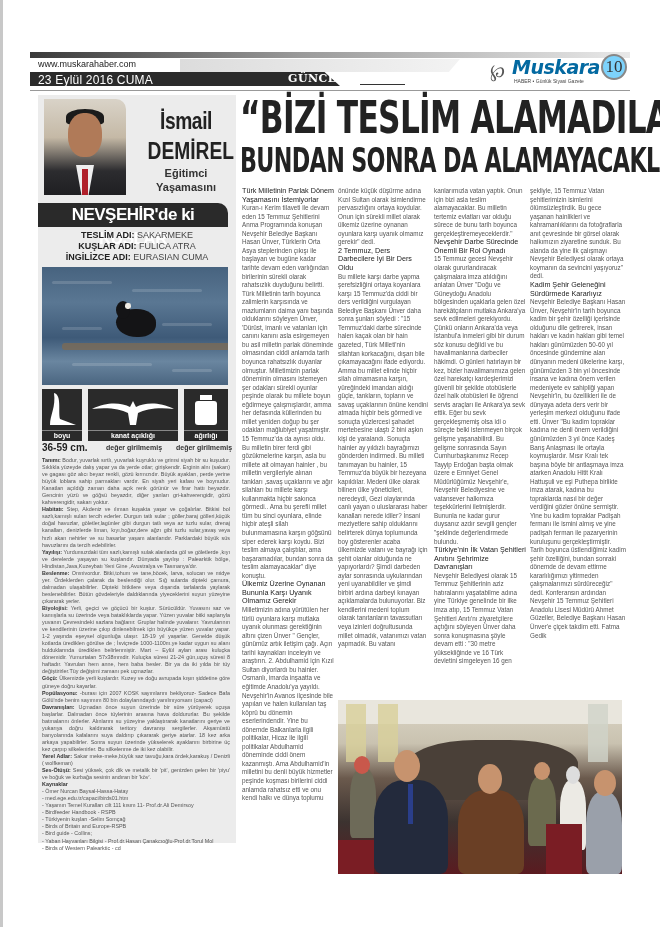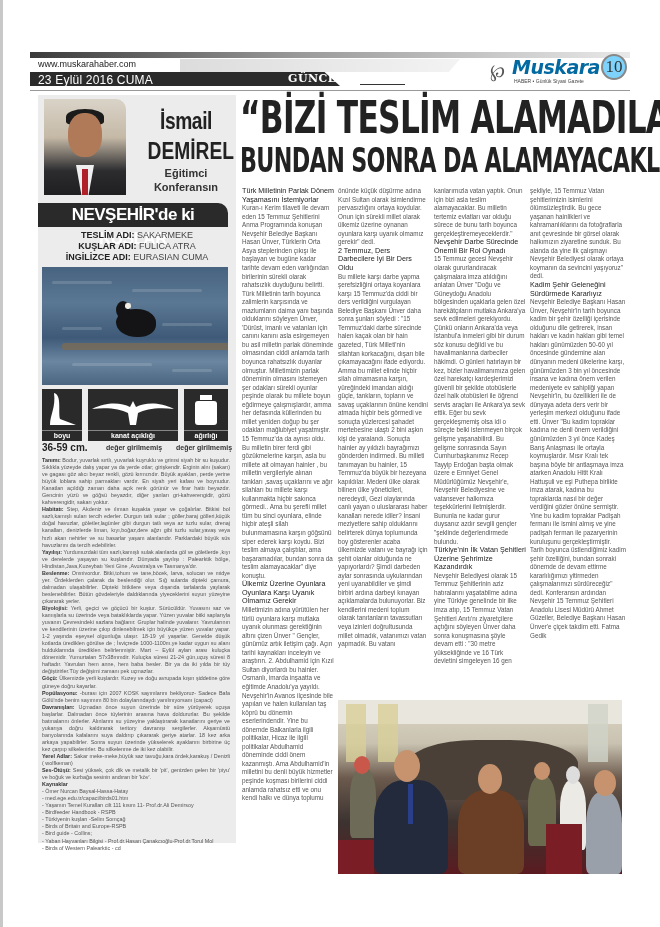--- a/index.html
+++ b/index.html
@@ -100,21 +100,21 @@
 <div class="sidebar">
   <div class="author-photo">
     <div class="hair"></div>
     <div class="face"></div>
     <div class="shirt"></div>
     <div class="tie"></div>
   </div>
   <div class="author-first">İsmail</div>
   <div class="author-last">DEMİREL</div>
   <div class="author-role1">Eğitimci</div>
-  <div class="author-role2">Konferansın</div>
+  <div class="author-role2">Yaşamasını</div>
 
   <div class="col-title">NEVŞEHİR'de ki KUŞLAR</div>
 
   <div class="names">
     <div><b>TESLİM ADI:</b> <span>SAKARMEKE</span></div>
     <div><b>KUŞLAR ADI:</b> <span>FULICA ATRA</span></div>
     <div><b>İNGİLİZCE ADI:</b> <span>EURASIAN CUMA</span></div>
   </div>
 
   <div class="bird-photo">
@@ -185,35 +185,35 @@
 </div>
 
 <div class="headline">
   <div class="hl1">“BİZİ TESLİM ALAMADILAR,</div>
   <div class="hl2">BUNDAN SONRA DA ALAMAYACAKLAR”</div>
 </div>
 
 <div class="col c1">
   <div class="sub">Türk Milletinin Parlak Dönem Yaşamasını İstemiyorlar</div>
   <div>Kuran-ı Kerim tilaveti ile devam eden 15 Temmuz Şehitlerini Anma Programında konuşan Nevşehir Belediye Başkanı Hasan Ünver, Türklerin Orta Asya steplerinden çıkışı ile başlayan ve bugüne kadar tarihte devam eden varlığından birilerinin sürekli olarak rahatsızlık duyduğunu belirtti. Türk Milletinin tarih boyunca zalimlerin karşısında ve mazlumların daima yanı başında olduklarını söyleyen Ünver, 'Dürüst, imanlı ve vatanları için canını kanını asla esirgemeyen bu asil milletin parlak döneminde olmasından ciddi anlamda tarih boyunca rahatsızlık duyanlar olmuştur. Milletimizin parlak döneminin olmasını istemeyen şer odakları sürekli oyunlar peşinde olarak bu millete boyun eğdirmeye çalışmışlardır, amma her defasında küllerinden bu millet yeniden doğup bu şer odakları mağlubiyet yaşatmıştır. 15 Temmuz'da da aynısı oldu. Bu milletin birer ferdi gibi gözükmelerine karşın, asla bu millete ait olmayan hainler , bu milletin vergileriyle alınan tankları ,savaş uçaklarını ve ağır silahları bu millete karşı kullanmakta hiçbir sakınca görmedi.. Ama bu şerefli millet tüm bu sinci oyunlara, elinde hiçbir ateşli silah bulunmamasına karşın göğsünü siper ederek karşı koydu. Bizi teslim almaya çalıştılar, ama başaramadılar, bundan sonra da teslim alamayacaklar" diye konuştu.</div>
-  <div class="sub">Ülkemiz Üzerine Oyunlara Oyunlara Karşı Uyanık Olmamız Gerekir</div>
+  <div class="sub">Ülkemiz Üzerine Oynanan Bununla Karşı Uyanık Olmamız Gerekir</div>
   <div>Milletimizin adına yürütülen her türlü oyunlara karşı mutlaka uyanık olunması gerektiğinin altını çizen Ünver " Gençler, günümüz artık iletişim çağı. Açın tarihi kaynakları inceleyin ve araştırın. 2. Abdulhamid için Kızıl Sultan diyorlardı bu hainler. Osmanlı, imarda inşaatta ve eğitimde Anadolu'ya yayıldı. Nevşehir'in Avanos ilçesinde bile yapılan ve halen kullanılan taş köprü bu dönemin eserlerindendir. Yine bu dönemde Balkanlarla ilgili politikalar, Hicaz ile ilgili politikalar Abdulhamid döneminde ciddi önem kazanmıştı. Ama Abdulhamid'in milletini bu denli büyük hizmetler peşinde koşması birilerini ciddi anlamda rahatsız etti ve onu kendi halkı ve dünya toplumu</div>
 </div>
 
 <div class="col c2">
   <div>önünde küçük düşürme adına Kızıl Sultan olarak isimlendirme pervasızlığını ortaya koydular. Onun için sürekli millet olarak ülkemiz üzerine oynanan oyunlara karşı uyanık olmamız gerekir" dedi.</div>
   <div class="sub">2 Temmuz, Ders Darbecilere İyi Bir Ders Oldu</div>
   <div>Bu millete karşı darbe yapma şerefsizliğini ortaya koyanlara karşı 15 Temmuz'da ciddi bir ders verildiğini vurgulayan Belediye Başkanı Ünver daha sonra şunları söyledi : "15 Temmuz'daki darbe sürecinde halen kaçak olan bir hain gazeteci, Türk Milleti'nin silahtan korkacağını, dışarı bile çıkamayacağını ifade ediyordu. Amma bu millet elinde hiçbir silah olmamasına karşın, yüreğindeki imandan aldığı güçle, tankların, topların ve savaş uçaklarının önüne kendini atmada hiçbir beis görmedi ve sonuçta yüzlercesi şahadet mertebesine ulaştı 2 bini aşkın kişi de yaralandı. Sonuçta hainler ay yıldızlı bayrağımızı gönderden indirmedi. Bu milleti tanımayan bu hainler, 15 Temmuz'da büyük bir hezeyana kapıldılar. Medeni ülke olarak bilinen ülke yöneticileri, neredeydi, Gezi olaylarında canlı yayan o uluslararası haber kanalları nerede idiler? İnsani meziyetlere sahip olduklarını belirterek dünya toplumunda boy gösterenler acaba ülkemizde vatanı ve bayrağı için şehit olanlar olduğunda ne yapıyorlardı? Şimdi darbeden aylar sonrasında uykularından yeni uyanabildiler ve şimdi birbiri ardına darbeyi kınayan açıklamalarda bulunuyorlar. Biz kendilerini medeni toplum olarak tanıtanların tavassutları veya izinleri doğrultusunda millet olmadık, vatanımızı vatan yapmadık. Bu vatanı</div>
 </div>
 
 <div class="col c3">
   <div>kanlarımızla vatan yaptık. Onun için bizi asla teslim alamayacaklar. Bu milletin tertemiz evlatları var olduğu sürece de bunu tarih boyunca gerçekleştiremeyeceklerdir."</div>
   <div class="sub">Nevşehir Darbe Sürecinde Önemli Bir Rol Oynadı</div>
   <div>15 Temmuz gecesi Nevşehir olarak gururlandıracak çalışmalara imza atıldığını anlatan Ünver "Doğu ve Güneydoğu Anadolu bölgesinden uçaklarla gelen özel harekâtçıların mutlaka Ankara'ya sevk edilmeleri gerekiyordu. Çünkü onların Ankara'da veya İstanbul'a inmeleri gibi bir durum söz konusu değildi ve bu havalimanlarına darbeciler hâkimdi. O günleri hatırlayın bir kez, bizler havalimanımıza gelen özel harekatçı kardeşlerimizi güvenli bir şekilde otobüslerle özel halk otobüsleri ile öğrenci servis araçları ile Ankara'ya sevk ettik. Eğer bu sevk gerçekleşmemiş olsa idi o süreçte belki istenmeyen birçok gelişme yaşanabilirdi. Bu gelişme sonrasında Sayın Cumhurbaşkanımız Recep Tayyip Erdoğan başta olmak üzere e Emniyet Genel Müdürlüğümüz Nevşehir'e, Nevşehir Belediyesine ve vatansever halkımıza teşekkürlerini iletmişlerdir. Bununla ne kadar gurur duysanız azdır sevgili gençler "şeklinde değerlendirmede bulundu.</div>
-  <div class="sub">Türkiye'nin İlk Vatan Şehitleri Üzerine Şehrimize Kazandırdık</div>
+  <div class="sub">Türkiye'nin İlk Vatan Şehitleri Anıtını Şehrimize Davranışları</div>
   <div>Nevşehir Belediyesi olarak 15 Temmuz Şehitlerinin aziz hatıralarını yaşatabilme adına yine Türkiye genelinde bir ilke imza atıp, 15 Temmuz Vatan Şehitleri Anıtı'nı ziyaretçilere açtığını söyleyen Ünver daha sonra konuşmasına şöyle devam etti : "30 metre yüksekliğinde ve 16 Türk devletini simgeleyen 16 gen</div>
 </div>
 
 <div class="col c4">
   <div>şekliyle, 15 Temmuz Vatan şehitlerimizin isimlerini ölümsüzleştirdik. Bu gece yaşanan hainlikleri ve kahramanlıklarını da fotoğraflarla anıt çevresinde bir görsel olarak halkımızın ziyaretine sunduk. Bu alanda da yine ilk çalışmayı Nevşehir Belediyesi olarak ortaya koymanın da sevincini yaşıyoruz" dedi.</div>
   <div class="sub">Kadim Şehir Geleneğini Sürdürmede Kararlıyız</div>
   <div>Nevşehir Belediye Başkanı Hasan Ünver, Nevşehir'in tarih boyunca kadim bir şehir özelliği içerisinde olduğunu dile getirerek, insan hakları ve kadın hakları gibi temel hakları günümüzden 50-60 yıl öncesinde gündemine alan dünyanın medeni ülkelerine karşı, günümüzden 3 bin yıl öncesinde insana ve kadına önem verilen medeniyete ev sahipliği yapan Nevşehir'in, bu özellikleri ile de dünyaya adeta ders verir bir yerleşim merkezi olduğunu ifade etti. Ünver "Bu kadim topraklar kadına ne denli önem verildiğini günümüzden 3 yıl önce Kadeş Barış Anlaşması ile ortayla koymuşlardır. Mısır Kralı tek başına böyle bir antlaşmaya imza atarken Anadolu Hitit Kralı Hattuşuli ve eşi Puthepa birlikte imza atarak, kadına bu topraklarda nasıl bir değer verdiğini gözler önüne sermiştir. Yine bu kadim topraklar Padişah fermanı ile ismini almış ve yine padişah ferman ile pazaryerinin kuruluşunu gerçekleştirmiştir. Tarih boyunca üstlendiğimiz kadim şehir özelliğini, bundan sonraki dönemde de devam ettirme kararlılığımızı yitirmeden çalışmalarımızı sürdüreceğiz" dedi. Konferansın ardından Nevşehir 15 Temmuz Şehitleri Anadolu Lisesi Müdürü Ahmet Güzeller, Belediye Başkanı Hasan Ünver'e çiçek takdim etti. Fatma Gedik</div>
 </div>
 
 <div class="event-photo" title="event-photo-audience-standing">

